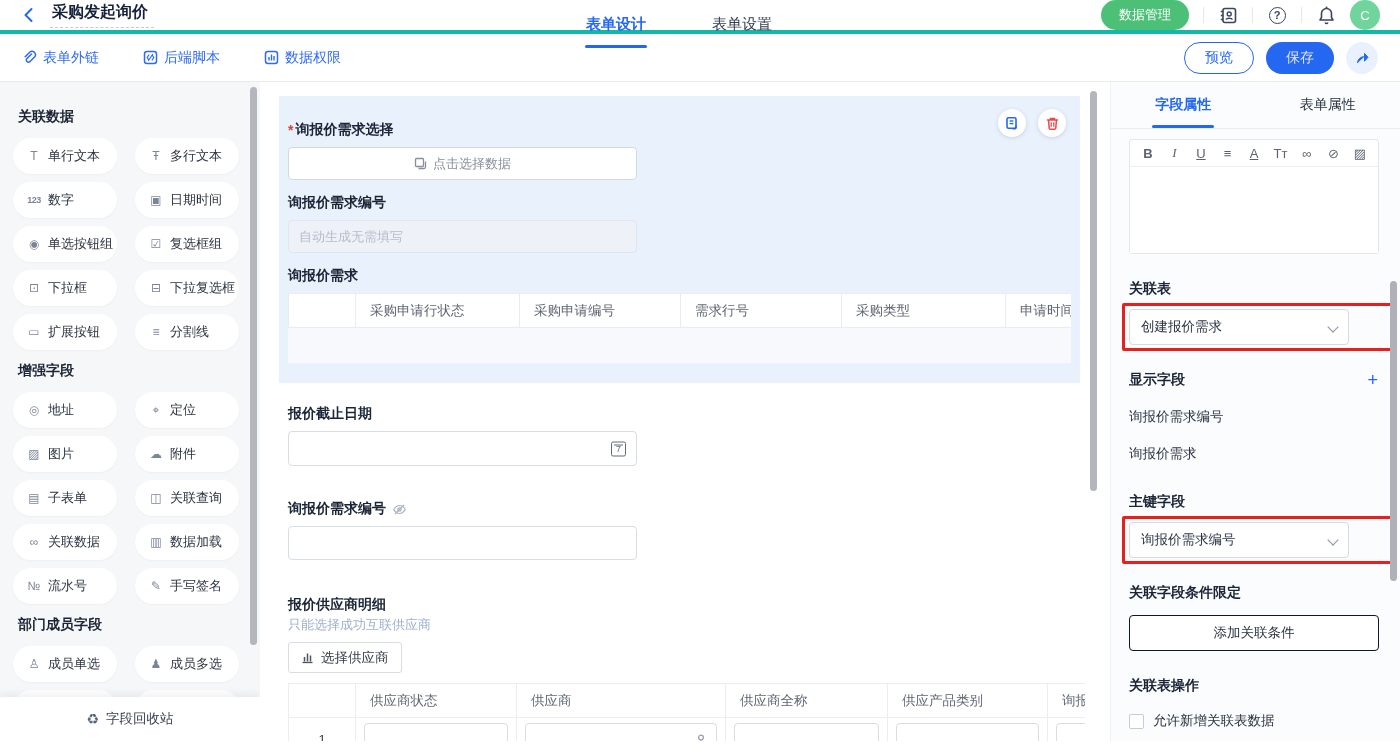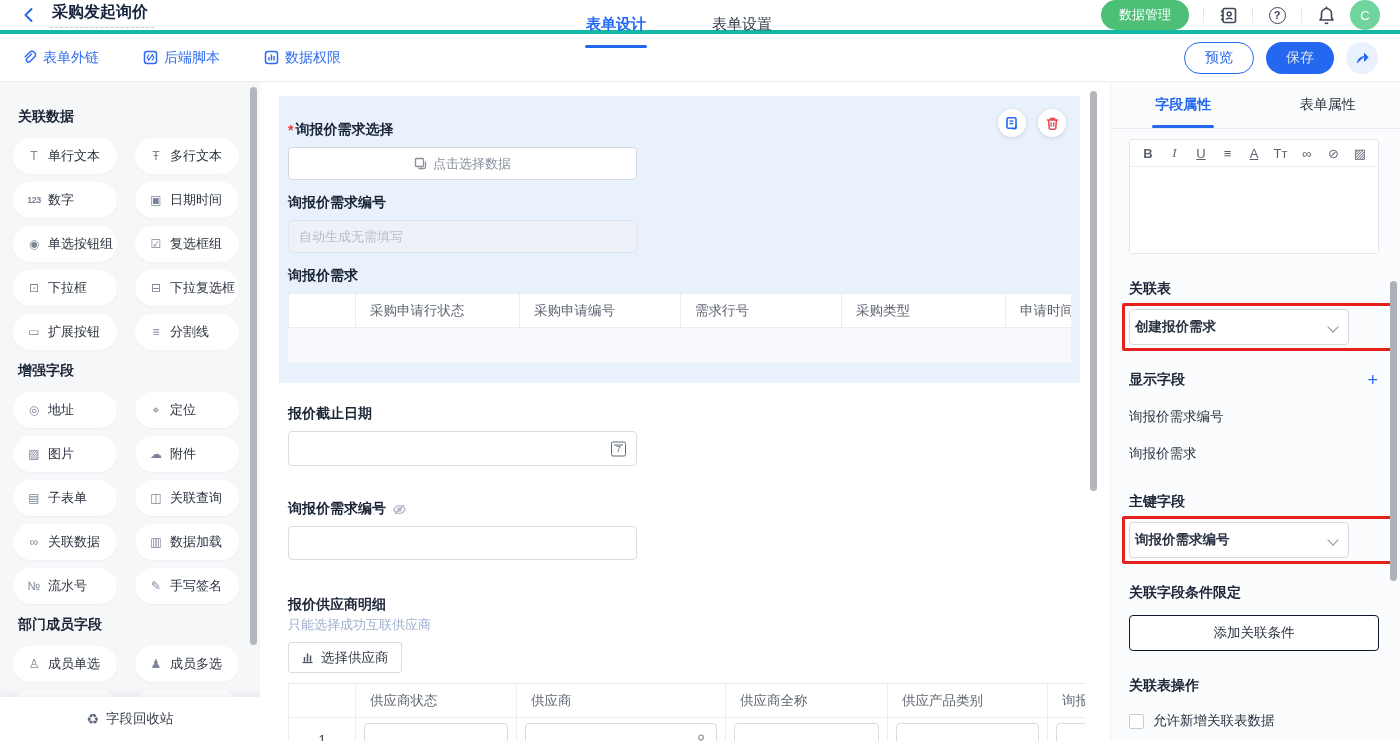--- a/index.html
+++ b/index.html
@@ -87,21 +87,21 @@
   .rt-box { width:250px; border:1px solid #e3e6eb; background:#fff; border-radius:3px; }
   .rt-tools { display:flex; align-items:center; justify-content:space-between; padding:5px 8px; border-bottom:1px solid #eceef2; }
   .rt-ico { font-size:13px; color:#5c6370; width:20px; text-align:center; cursor:pointer; }
   .rt-ico.b { font-weight:700; }
   .rt-ico.i { font-style:italic; font-family:"Liberation Serif",serif; }
   .rt-ico.u, .rt-ico.a { text-decoration:underline; }
   .rt-area { height:86px; background:#fff; }
   .prop-label { font-size:14px; font-weight:700; color:#1b2536; margin-top:26px; display:flex; align-items:center; }
   .prop-label .plus { margin-left:auto; color:#2468f2; font-size:18px; font-weight:400; cursor:pointer; line-height:1; }
   .dd-wrap { position:relative; margin-top:11px; }
-  .dropdown { width:220px; height:36px; background:#fff; border:1px solid #d6dae1; border-radius:4px; display:flex; align-items:center; padding:0 28px 0 5px; font-size:13.5px; color:#2a3342; cursor:pointer; position:relative;font-weight:bold; }
+  .dropdown { width:220px; height:36px; background:#fff; border:1px solid #d6dae1; border-radius:4px; display:flex; align-items:center; padding:0 28px 0 11px; font-size:13.5px; color:#2a3342; cursor:pointer; position:relative; }
   .chev { position:absolute; right:11px; top:13px; width:8px; height:8px; border-right:1.6px solid #8a93a3; border-bottom:1.6px solid #8a93a3; transform:rotate(45deg); }
   .redbox { position:absolute; left:-7px; top:-6px; width:272px; height:48px; border:3px solid #e8201d; border-radius:2px; pointer-events:none; }
   .disp-item { font-size:13.5px; color:#2a3342; margin-top:19px; }
   .btn-cond { margin-top:13px; width:250px; height:36px; background:#fff; border:1px solid #0f172a; border-radius:4px; display:flex; align-items:center; justify-content:center; font-size:13.5px; color:#2a3342; cursor:pointer; }
   .chk-row { margin-top:17px; display:flex; align-items:center; gap:9px; font-size:13.5px; color:#2a3342; }
   .chk { width:15px; height:15px; border:1px solid #c6ccd6; border-radius:2px; background:#fff; cursor:pointer; flex:none; }
   .pr-scroll { position:absolute; right:3px; top:199px; width:7px; height:300px; border-radius:4px; background:#aeb1b8; }
 
   svg { display:block; }
 </style>

